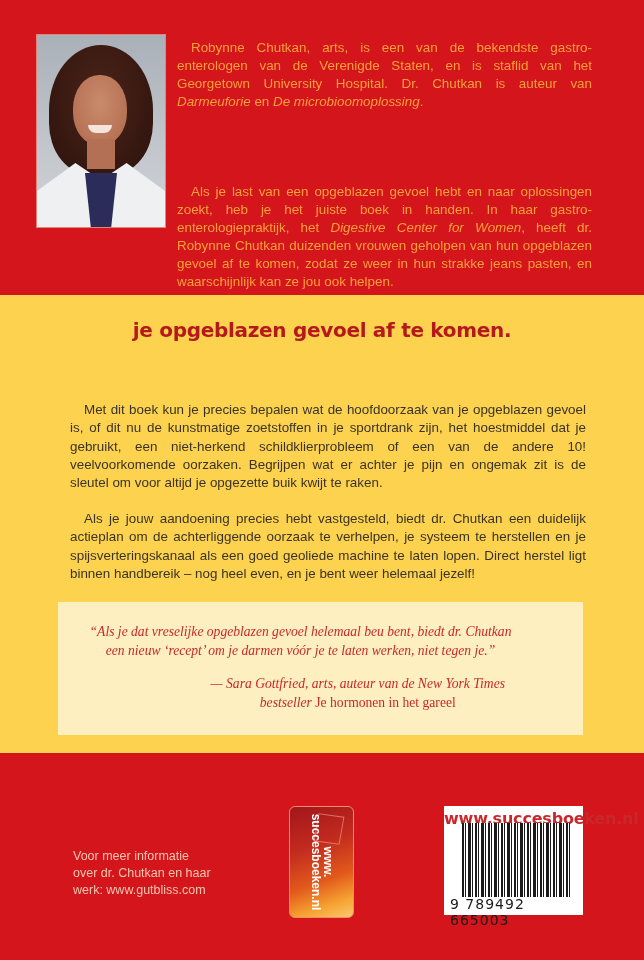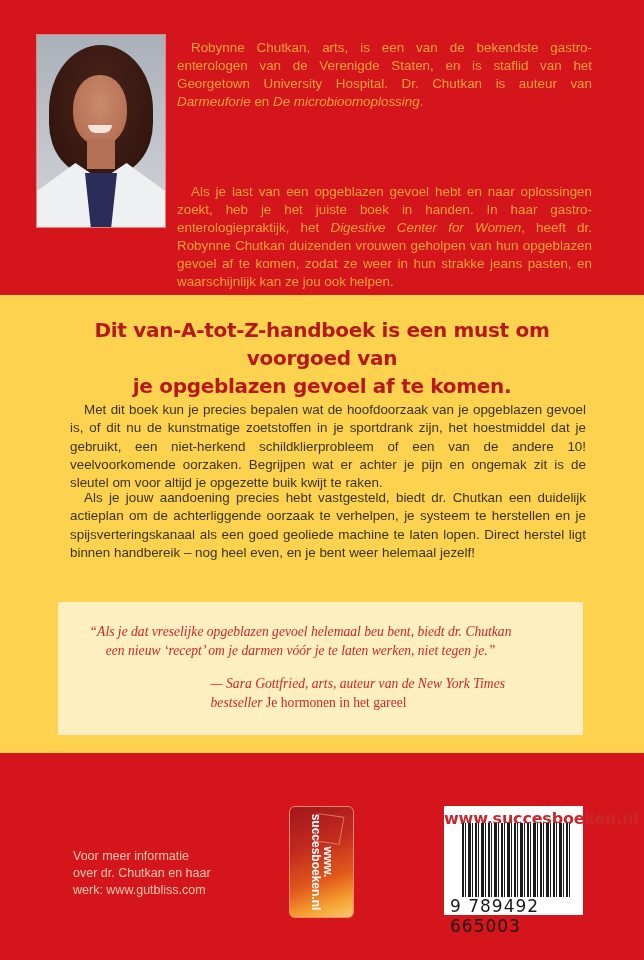--- a/index.html
+++ b/index.html
@@ -31,45 +31,45 @@
   .bio1 { left:177px; top:39px; width:415px; }
   .bio3 { left:48px; top:219px; width:544px; }
   .bio em { font-style:italic; }
 
   .yellow { position:absolute; left:0; top:295px; width:644px; height:458px; background:#fdd24e; }
   .headline { position:absolute; left:40px; top:316px; width:564px; text-align:center;
     color:#b5191c; font-weight:bold; font-size:20px; line-height:28px; font-family:"DejaVu Sans", sans-serif; letter-spacing:-0.3px; }
   .body-text { position:absolute; left:58px; width:540px; color:#3b3426; font-size:13.4px; line-height:18.3px; }
   .body-text p { margin:12px; text-align:justify; text-indent:14px; }
   .bt1 { top:389px; }
-  .bt2 { top:477px; }
+  .bt2 { top:498px; }
 
   .quote-box { position:absolute; left:58px; top:602px; width:525px; height:133px; background:#feefc0; }
   .quote { position:absolute; left:0; top:20px; width:485px; text-align:center; color:#c8282b;
     font-style:italic; font-size:13.6px; line-height:19px; font-family:"Liberation Serif", serif; }
-  .attrib { position:absolute; right:78px; top:72px; text-align:left; color:#c8282b;
+  .attrib { position:absolute; right:78px; top:72px; text-align:center; color:#c8282b;
     font-size:13.6px; line-height:19px; font-family:"Liberation Serif", serif; }
   .attrib em { font-style:italic; }
 
   .bottom { position:absolute; left:0; top:753px; width:644px; height:207px; background:#d4151b; }
   .info { position:absolute; left:57px; top:848px; color:#f2c7b0; font-size:12.5px; line-height:17px;margin-left:16px; }
 
   .badge { position:absolute; left:289px; top:806px; width:63px; height:110px; border-radius:6px;
     border:1px solid #f08c6a;
     background:linear-gradient(160deg,#a3161c 0%,#c22a1e 35%,#e25a1c 65%,#f6a431 85%,#f8c870 100%); overflow:hidden; }
   .badge .book { position:absolute; left:26px; top:8px; width:24px; height:26px; border:1px solid rgba(255,180,150,0.55);
     transform:skew(-10deg,8deg); }
   .badge .vtext { position:absolute; left:32px; top:55px; transform:translate(-50%,-50%) rotate(90deg);
     white-space:nowrap; color:#fff; font-weight:bold; font-size:12px; line-height:12px; text-align:center; font-family:"Liberation Sans", sans-serif; }
 
   .barcode-box { position:absolute; left:444px; top:806px; width:139px; height:109px; background:#ffffff; }
   .bc-url { position:absolute; left:0; top:3px; width:139px; text-align:center; color:#c8282b; font-weight:bold; font-size:16px; font-family:"DejaVu Sans", sans-serif; letter-spacing:-0.2px; }
   .bars { position:absolute; left:18px; top:17px; width:108px; height:74px;
     background:repeating-linear-gradient(90deg,#1a1a1a 0 2px,#fff 2px 3px,#1a1a1a 3px 4px,#fff 4px 6px,#1a1a1a 6px 9px,#fff 9px 10px,#1a1a1a 10px 11px,#fff 11px 13px); }
-  .bc-digits { position:absolute; left:6px; top:90px; width:130px; color:#1a1a1a; font-size:17px; letter-spacing:1px; font-family:"DejaVu Sans", sans-serif; }
+  .bc-digits { position:absolute; left:6px; top:90px; width:130px; color:#1a1a1a; font-size:14px; letter-spacing:1px; font-family:"DejaVu Sans", sans-serif; }
 </style>
 </head>
 <body>
 
 <div class="top"></div>
 
 <div class="photo" title="Portrait of Robynne Chutkan">
   <div class="hair"></div>
   <div class="face"></div>
   <div class="smile"></div>
@@ -82,21 +82,20 @@
   <p class="indent"><span>Robynne Chutkan, arts, is een van de bekendste gastro-enterologen van de Verenigde Staten, en is staflid van het Georgetown University Hospital. Dr. Chutkan is auteur van </span><em>Darmeuforie</em><span> en </span><em>De microbioomoplossing</em><span>.</span></p>
 </div>
 
 <div class="bio bio3" style="top:183px; left:48px; width:544px;">
   <p class="indent" style="padding-left:129px; text-indent:14px;"><span>Als je last van een opgeblazen gevoel hebt en naar oplossingen zoekt, heb je het juiste boek in handen. In haar gastro-enterologiepraktijk, het </span><em>Digestive Center for Women</em><span>, heeft dr. Robynne Chutkan duizenden vrouwen geholpen van hun opgeblazen gevoel af te komen, zodat ze weer in hun strakke jeans pasten, en waarschijnlijk kan ze jou ook helpen.</span></p>
 </div>
 
 <div class="yellow"></div>
 
 <div class="headline">
-  <div>Dit van-A-tot-Z-handboek is een must om voorgoed van</div>
   <div>je opgeblazen gevoel af te komen.</div>
 </div>
 
 <div class="body-text bt1">
   <p>Met dit boek kun je precies bepalen wat de hoofdoorzaak van je opgeblazen gevoel is, of dit nu de kunstmatige zoetstoffen in je sportdrank zijn, het hoestmiddel dat je gebruikt, een niet-herkend schildklierprobleem of een van de andere 10! veelvoorkomende oorzaken. Begrijpen wat er achter je pijn en ongemak zit is de sleutel om voor altijd je opgezette buik kwijt te raken.</p>
 </div>
 <div class="body-text bt2">
   <p>Als je jouw aandoening precies hebt vastgesteld, biedt dr. Chutkan een duidelijk actieplan om de achterliggende oorzaak te verhelpen, je systeem te herstellen en je spijsverteringskanaal als een goed geoliede machine te laten lopen. Direct herstel ligt binnen handbereik – nog heel even, en je bent weer helemaal jezelf!</p>
 </div>
 

